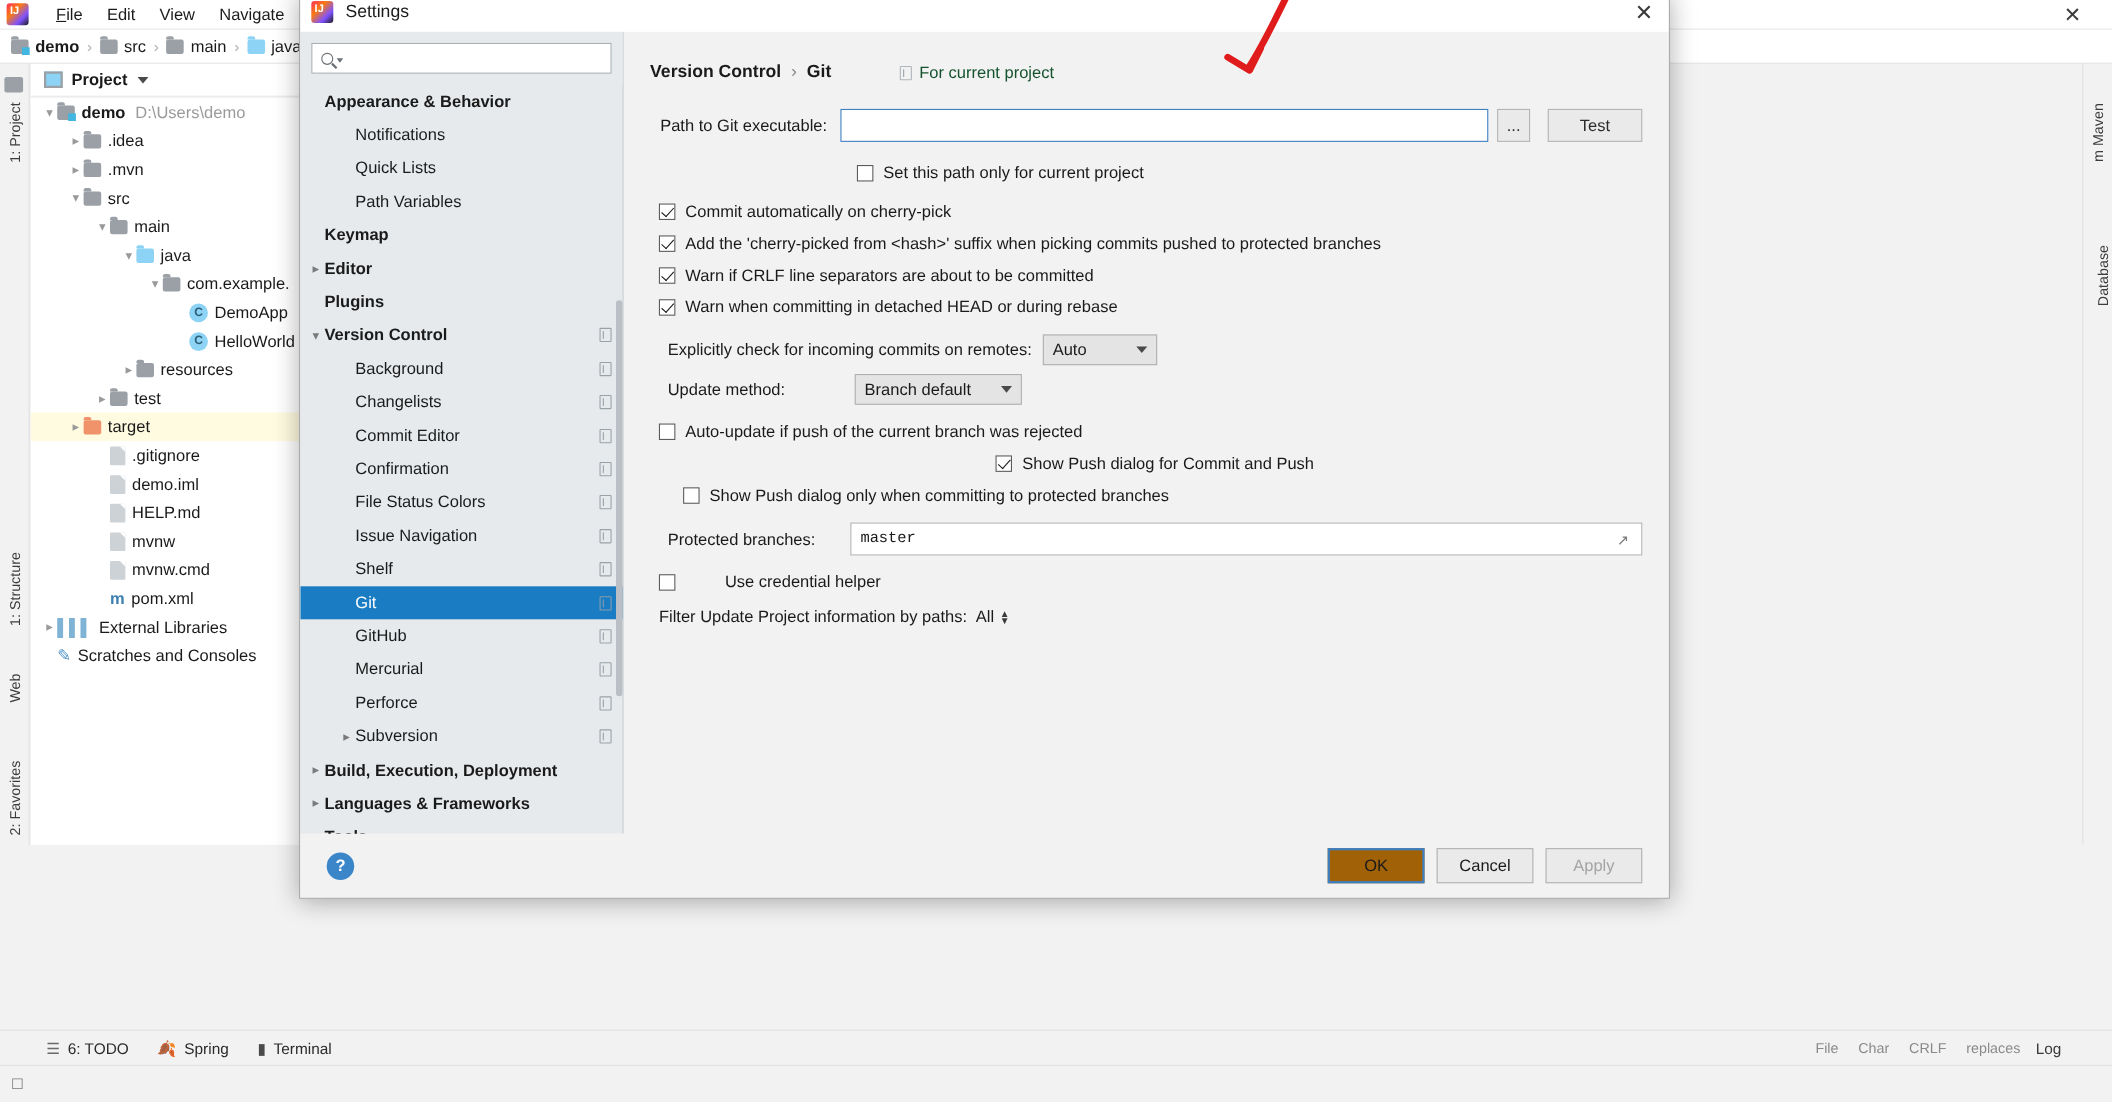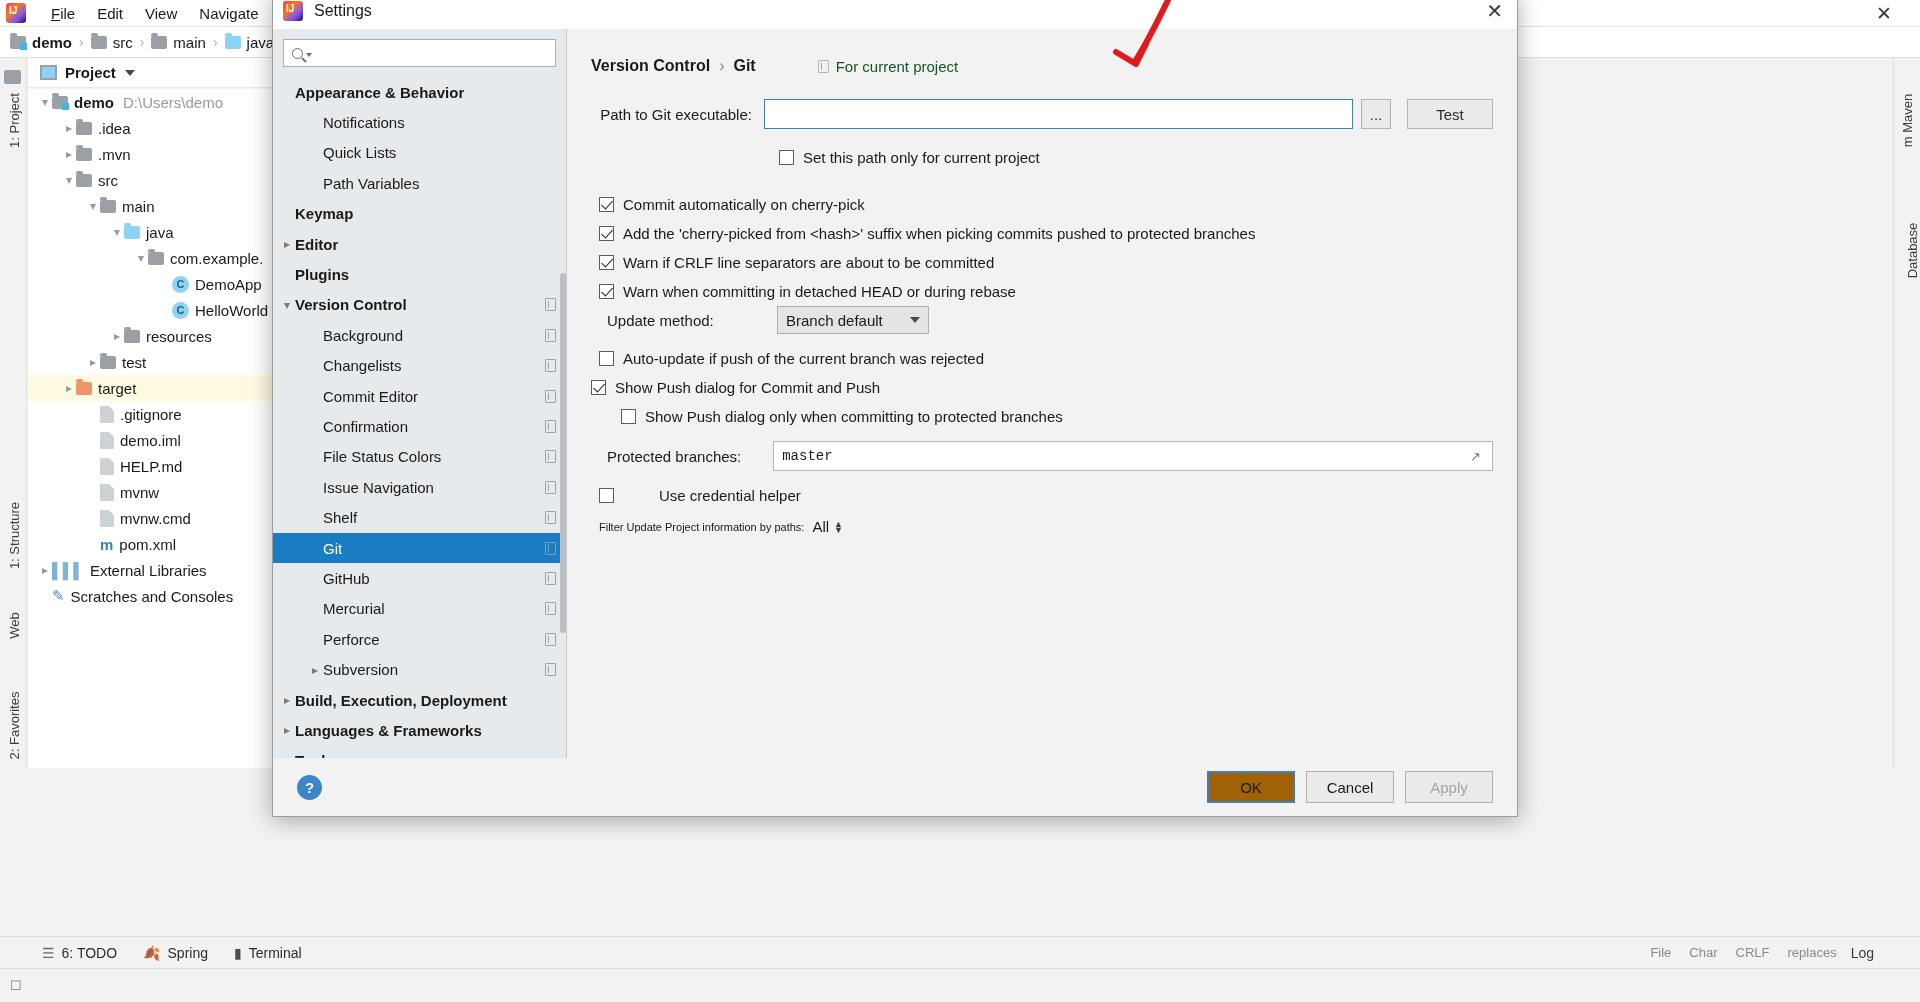--- a/index.html
+++ b/index.html
@@ -458,51 +458,58 @@
           <div class="txtfield focus" style="width:600px;"></div>
           <div class="btn" style="margin-left:8px;width:30px;padding:0;">...</div>
           <div class="btn wide" style="margin-left:16px;">Test</div>
         </div>
 
         <div class="cbrow" style="margin-left:188px;">
           <span class="cb"></span>
           <span>Set this path only for current project</span>
         </div>
 
-        <div class="cbrow" style="margin-left:8px;margin-top:18px;">
+        <div class="cbrow" style="margin-left:8px;margin-top:6px;">
           <span class="cb on"></span>
           <span>Commit automatically on cherry-pick</span>
         </div>
         <div class="cbrow" style="margin-left:8px;">
           <span class="cb on"></span>
           <span>Add the 'cherry-picked from &lt;hash&gt;' suffix when picking commits pushed to protected branches</span>
         </div>
         <div class="cbrow" style="margin-left:8px;">
           <span class="cb on"></span>
           <span>Warn if CRLF line separators are about to be committed</span>
         </div>
         <div class="cbrow" style="margin-left:8px;">
           <span class="cb on"></span>
           <span>Warn when committing in detached HEAD or during rebase</span>
         </div>
 
+        <div class="row" style="margin-top:10px;margin-bottom:8px;">
+          <div style="margin-left:16px;font-size:15px;">Explicitly check for incoming commits on remotes:</div>
+          <div class="combo" style="margin-left:10px;width:104px;">
+            <span class="cv">Auto</span>
+            <span class="ch"></span>
+          </div>
+        </div>
 
         <div class="row" style="margin-bottom:10px;">
           <div style="margin-left:16px;font-size:15px;width:170px;">Update method:</div>
           <div class="combo" style="width:152px;">
             <span class="cv">Branch default</span>
             <span class="ch"></span>
           </div>
         </div>
 
         <div class="cbrow" style="margin-left:8px;">
           <span class="cb"></span>
           <span>Auto-update if push of the current branch was rejected</span>
         </div>
-        <div class="cbrow" style="margin-left:0;">
+        <div class="cbrow" style="margin-left:16px;justify-content:center;">
           <span class="cb on"></span>
           <span>Show Push dialog for Commit and Push</span>
         </div>
         <div class="cbrow" style="margin-left:30px;">
           <span class="cb"></span>
           <span>Show Push dialog only when committing to protected branches</span>
         </div>
 
         <div class="row" style="margin-top:10px;margin-bottom:10px;">
           <div style="margin-left:16px;font-size:15px;width:170px;">Protected branches:</div>
@@ -511,21 +518,21 @@
             <span class="expand-ic">↗</span>
           </div>
         </div>
 
         <div class="cbrow" style="margin-left:8px;gap:36px;">
           <span class="cb"></span>
           <span>Use credential helper</span>
         </div>
 
         <div class="row" style="margin-top:8px;">
-          <div style="margin-left:8px;font-size:11px;">Filter Update Project information by paths:</div>
+          <div style="margin-left:8px;font-size:15px;">Filter Update Project information by paths:</div>
           <span class="spinner">
             <span>All</span>
             <span class="spin-arrows">
                 <span>▲</span>
                 <span>▼</span>
               </span>
           </span>
         </div>
 
       </div>

